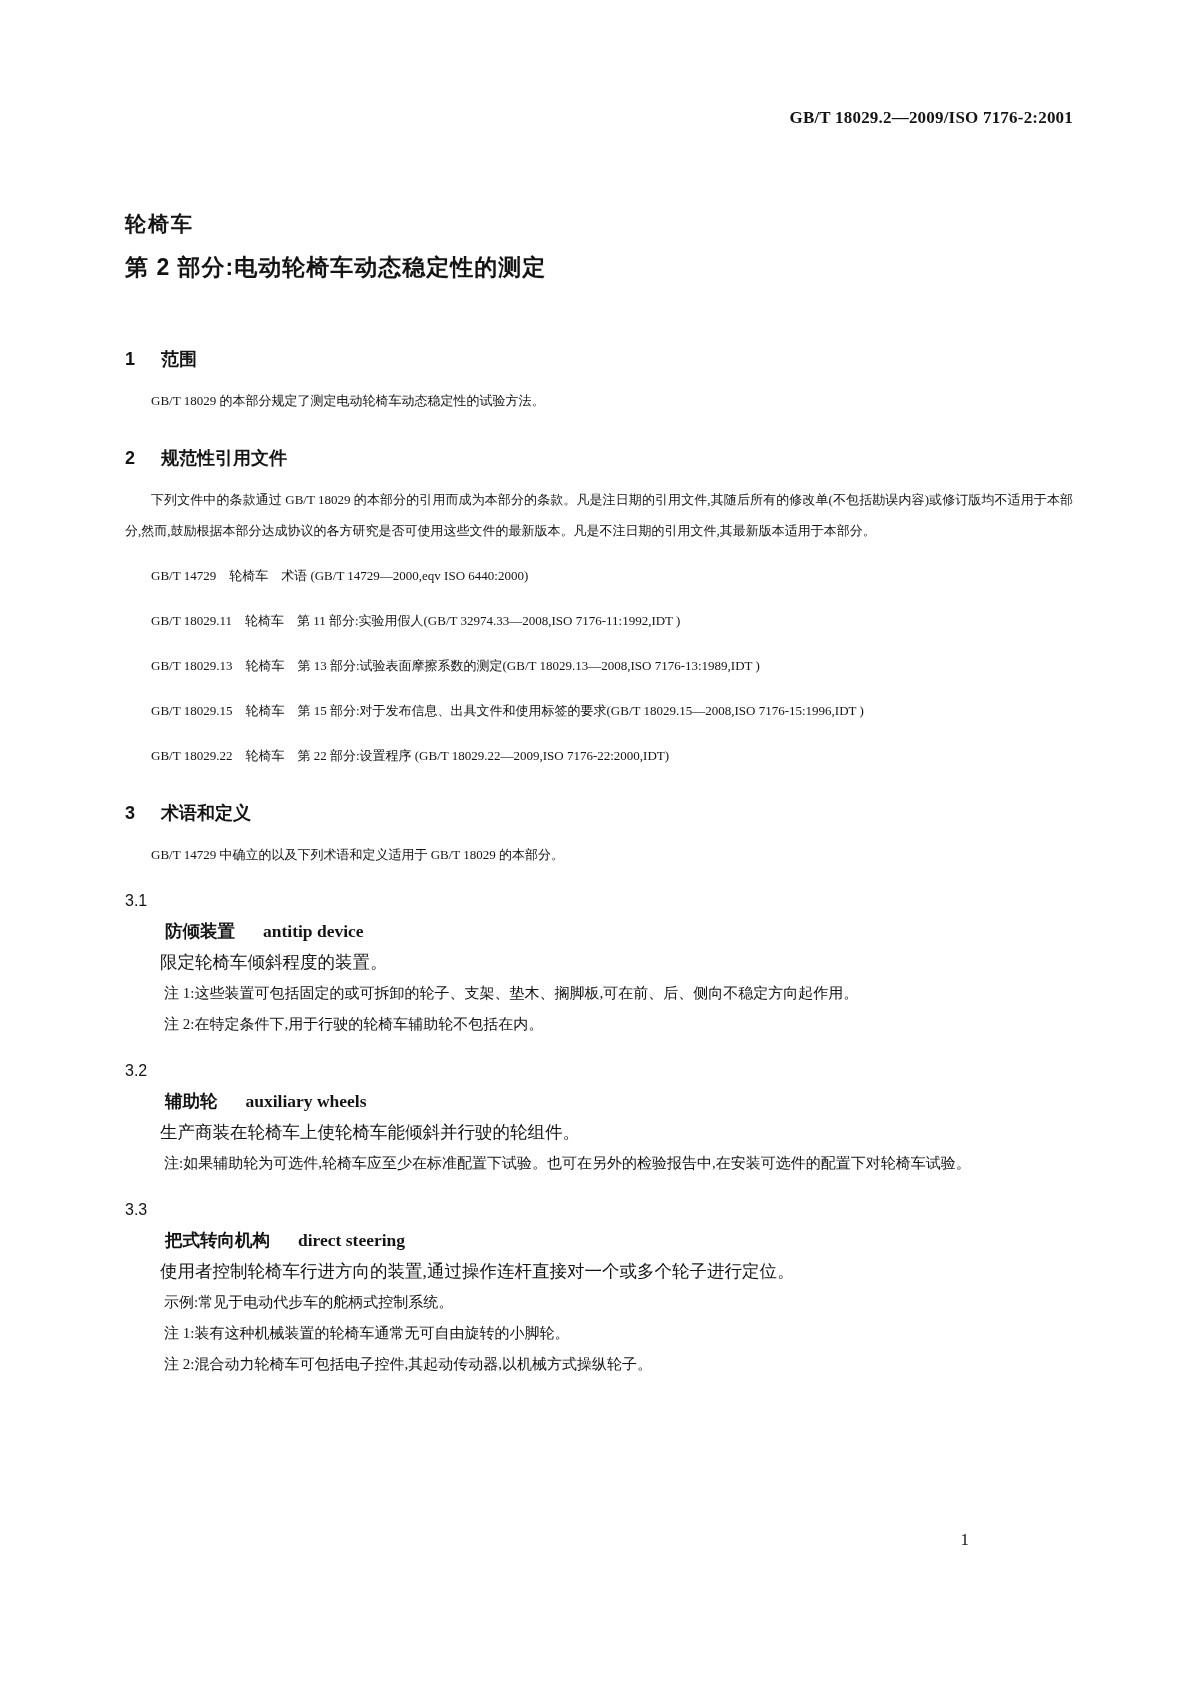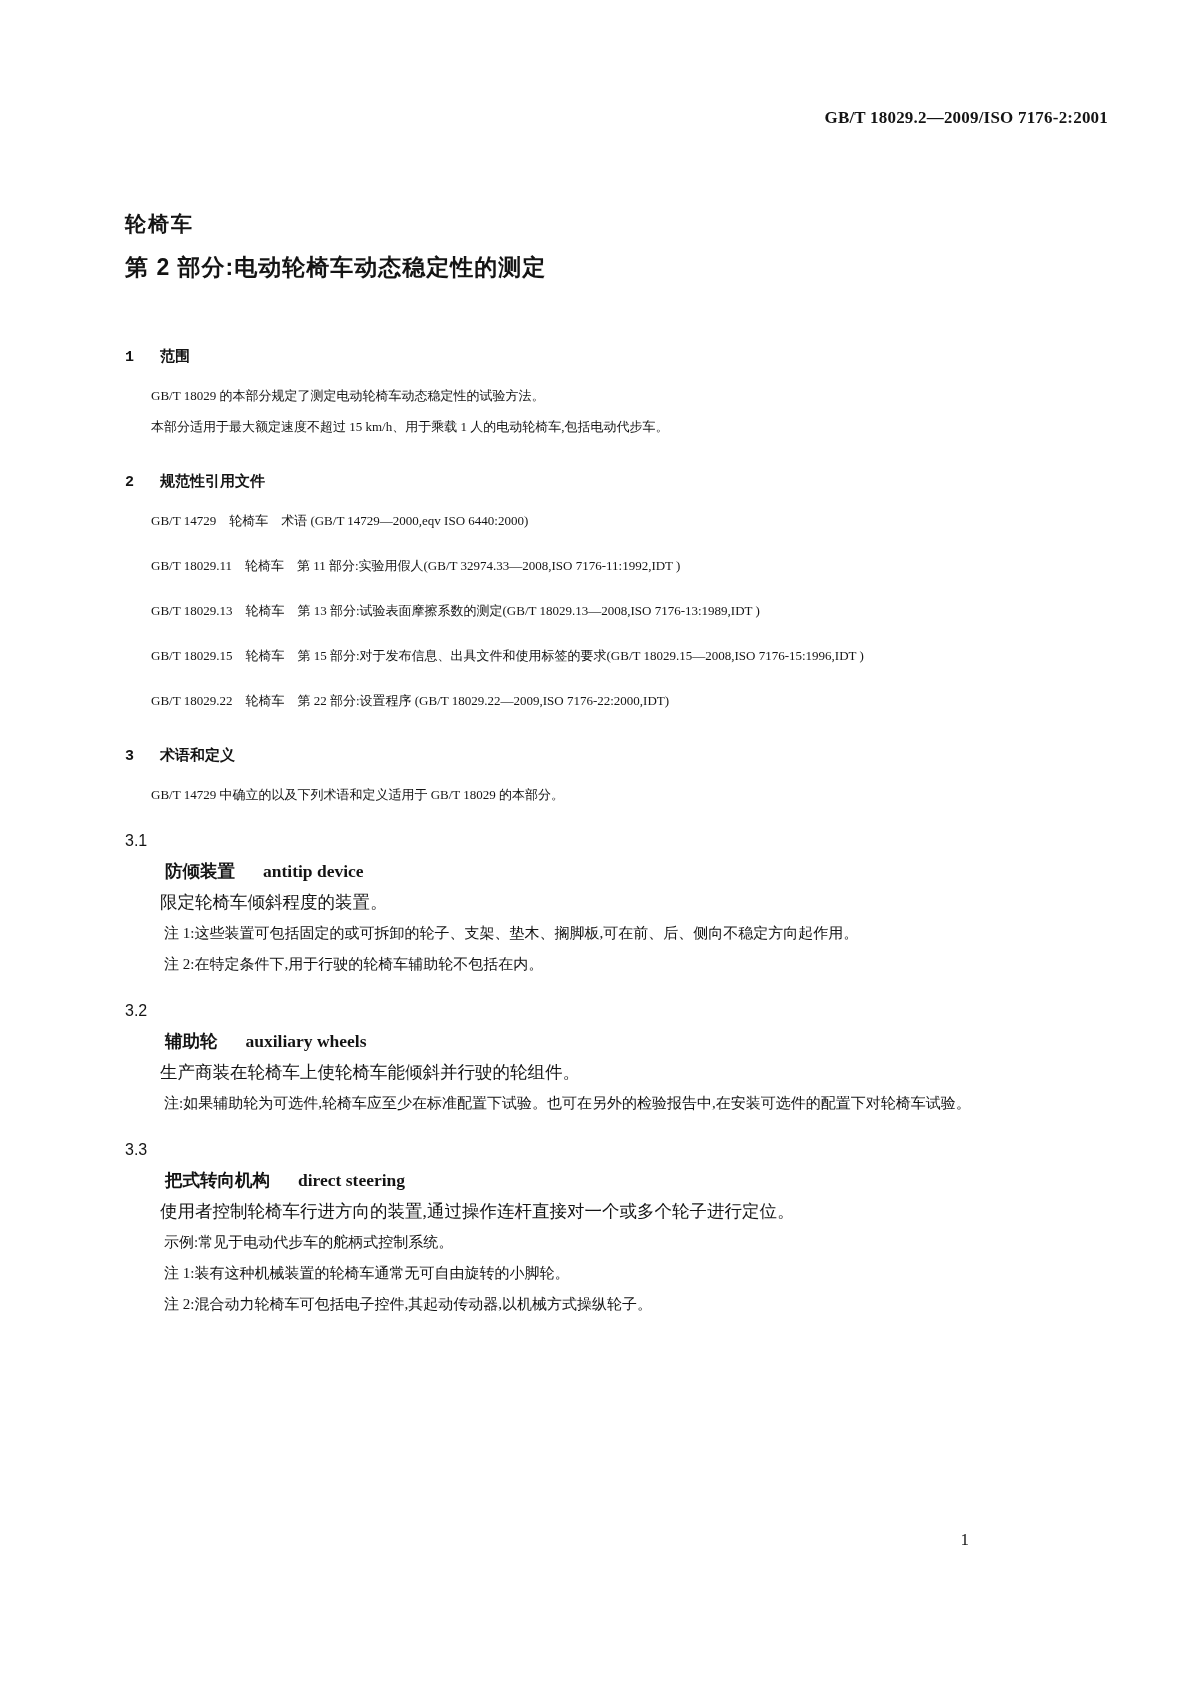--- a/index.html
+++ b/index.html
@@ -4,21 +4,21 @@
 <style>
   * { margin: 0; padding: 0; box-sizing: border-box; }
   html, body { background: #ffffff; }
   .page {
     position: relative;
     width: 1191px;
     height: 1684px;
     background: #ffffff;
     color: #141414;
     font-family: "Liberation Serif", serif;
-    padding: 108px 83px 0 125px;
+    padding: 108px 118px 0 125px;
     overflow: hidden;
   }
   .doc-code {
     text-align: right;
     font-family: "Liberation Serif", serif;
     font-weight: 700;
     font-size: 17px;
     letter-spacing: 0.2px;
   }
   .title-block {
@@ -32,23 +32,23 @@
     letter-spacing: 2px;
   }
   .title-line2 {
     margin-top: 14px;
     font-family: "Liberation Sans", sans-serif;
     font-weight: 700;
     font-size: 23px;
     letter-spacing: 1px;
   }
   .sec-heading {
-    font-family: Liberation Mono, monospace;
+    font-family: Liberation Sans, sans-serif;
     font-weight: 700;
-    font-size: 15px;
+    font-size: 18px;
     margin: 30px 0 14px 0;
   }
   .sec-heading.first { margin-top: 64px; }
   .sec-heading .sec-num { display: inline-block; margin-right: 26px; }
   .para {
     font-size: 13px;
     line-height: 31px;
     text-align: justify;
     text-indent: 2em;
   }
@@ -103,25 +103,25 @@
 
   <div class="title-block">
     <div class="title-line1">轮椅车</div>
     <div class="title-line2">第 2 部分:电动轮椅车动态稳定性的测定</div>
   </div>
 
   <div class="sec-heading first">
     <span class="sec-num">1</span><span>范围</span>
   </div>
   <div class="para">GB/T 18029 的本部分规定了测定电动轮椅车动态稳定性的试验方法。</div>
-  <div class="para">本部分适用于最大额定速度不超过 15 km/h、用于乘载 1 人的电动轮椅车,包括电动代步车。</div>
 
   <div class="sec-heading">
     <span class="sec-num">2</span><span>规范性引用文件</span>
   </div>
+  <div class="para">下列文件中的条款通过 GB/T 18029 的本部分的引用而成为本部分的条款。凡是注日期的引用文件,其随后所有的修改单(不包括勘误内容)或修订版均不适用于本部分,然而,鼓励根据本部分达成协议的各方研究是否可使用这些文件的最新版本。凡是不注日期的引用文件,其最新版本适用于本部分。</div>
   <div class="refs">
     <div class="para">GB/T 14729　轮椅车　术语 (GB/T 14729—2000,eqv ISO 6440:2000)</div>
     <div class="para">GB/T 18029.11　轮椅车　第 11 部分:实验用假人(GB/T 32974.33—2008,ISO 7176-11:1992,IDT )</div>
     <div class="para">GB/T 18029.13　轮椅车　第 13 部分:试验表面摩擦系数的测定(GB/T 18029.13—2008,ISO 7176-13:1989,IDT )</div>
     <div class="para">GB/T 18029.15　轮椅车　第 15 部分:对于发布信息、出具文件和使用标签的要求(GB/T 18029.15—2008,ISO 7176-15:1996,IDT )</div>
     <div class="para">GB/T 18029.22　轮椅车　第 22 部分:设置程序 (GB/T 18029.22—2009,ISO 7176-22:2000,IDT)</div>
   </div>
 
   <div class="sec-heading">
     <span class="sec-num">3</span><span>术语和定义</span>

